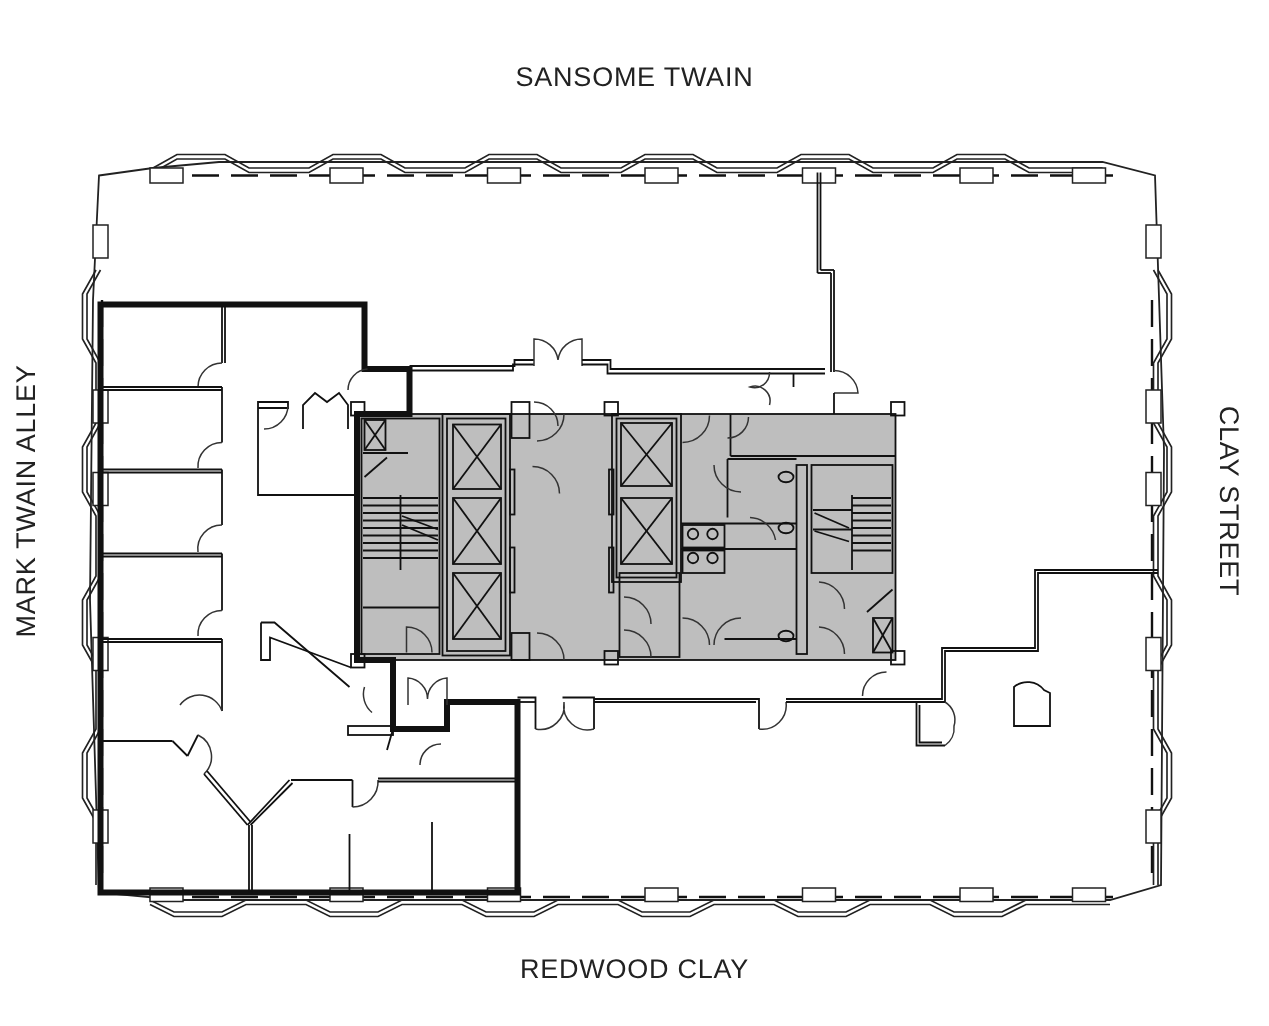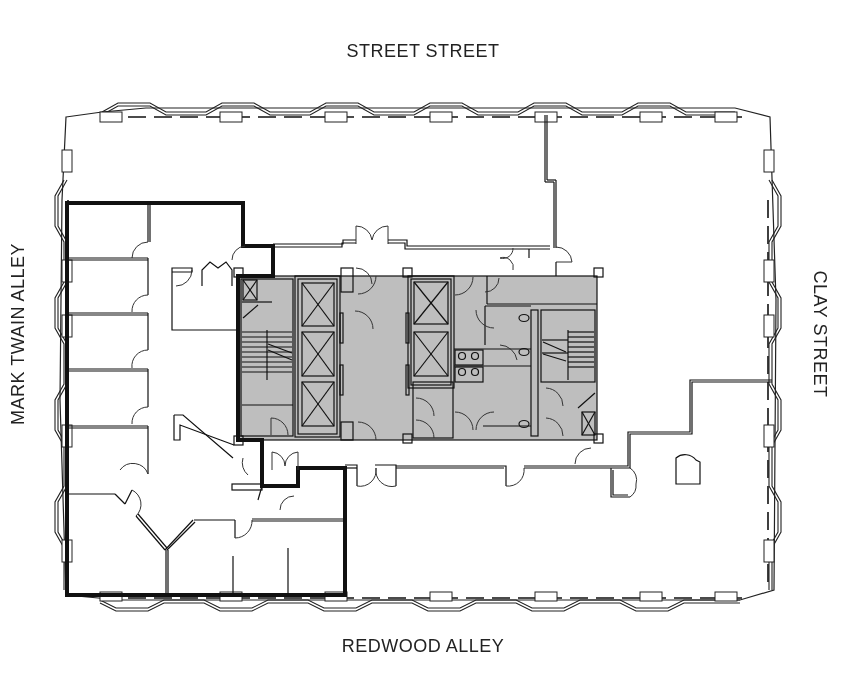--- a/index.html
+++ b/index.html
@@ -13,22 +13,22 @@
   .w { fill: none; stroke: #111; stroke-width: 1.2; }
   .dw { fill: none; stroke: #111; stroke-width: 4; stroke-linecap: square; }
   .door { fill: none; stroke: #333; stroke-width: 1; }
   .dash { fill: none; stroke: #111; stroke-width: 1.6; stroke-dasharray: 18 8; }
   .facade { fill: none; stroke: #222; stroke-width: 1.1; }
   .fx { fill: none; stroke: #222; stroke-width: 1.2; }
 </style>
 </head>
 <body>
 
-<div class="street-label" id="lbl-top">STREET STREET</div>
-<div class="street-label" id="lbl-bottom">REDWOOD ALLEY</div>
+<div class="street-label" id="lbl-top">SANSOME TWAIN</div>
+<div class="street-label" id="lbl-bottom">REDWOOD CLAY</div>
 <div class="street-label" id="lbl-left">MARK TWAIN ALLEY</div>
 <div class="street-label" id="lbl-right">CLAY STREET</div>
 
 <svg width="846" height="684" viewBox="0 0 846 684">
 
   <g>
     <rect x="237" y="276" width="360" height="164" fill="#bebebe"></rect>
 
     <rect x="237" y="276" width="360" height="164" class="w"></rect>
 

